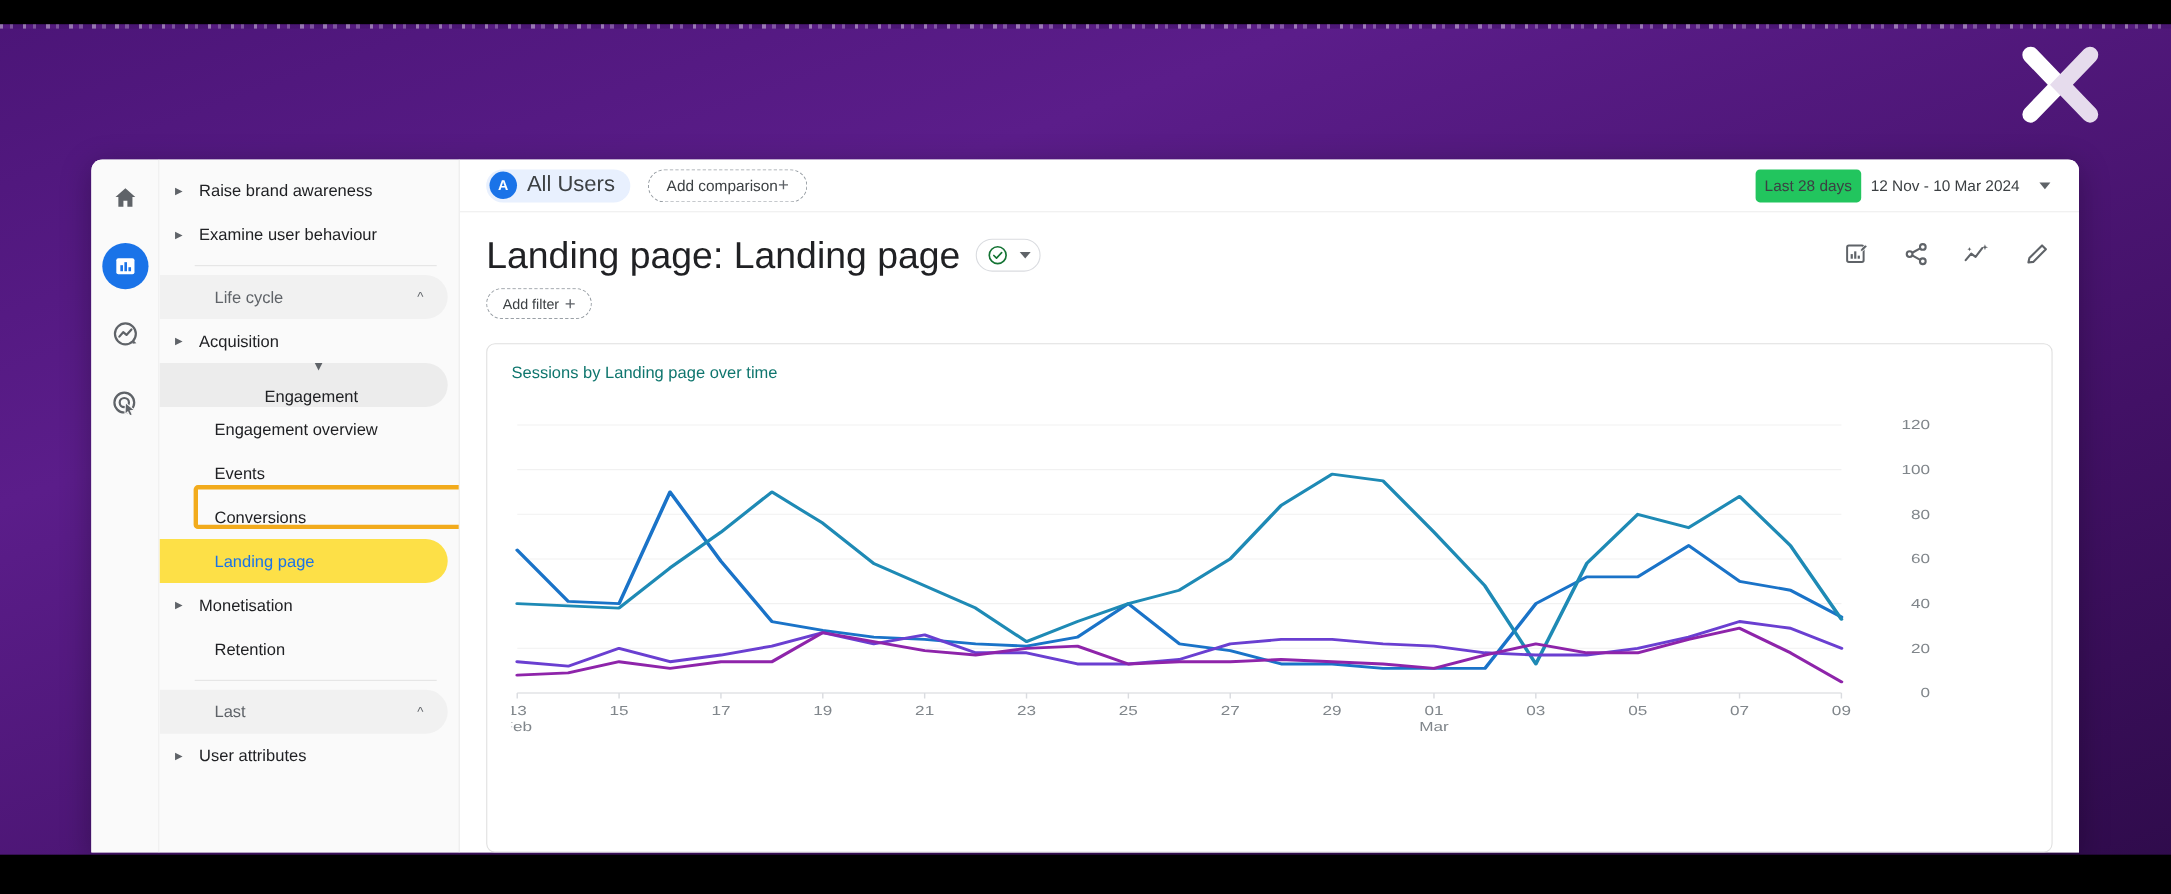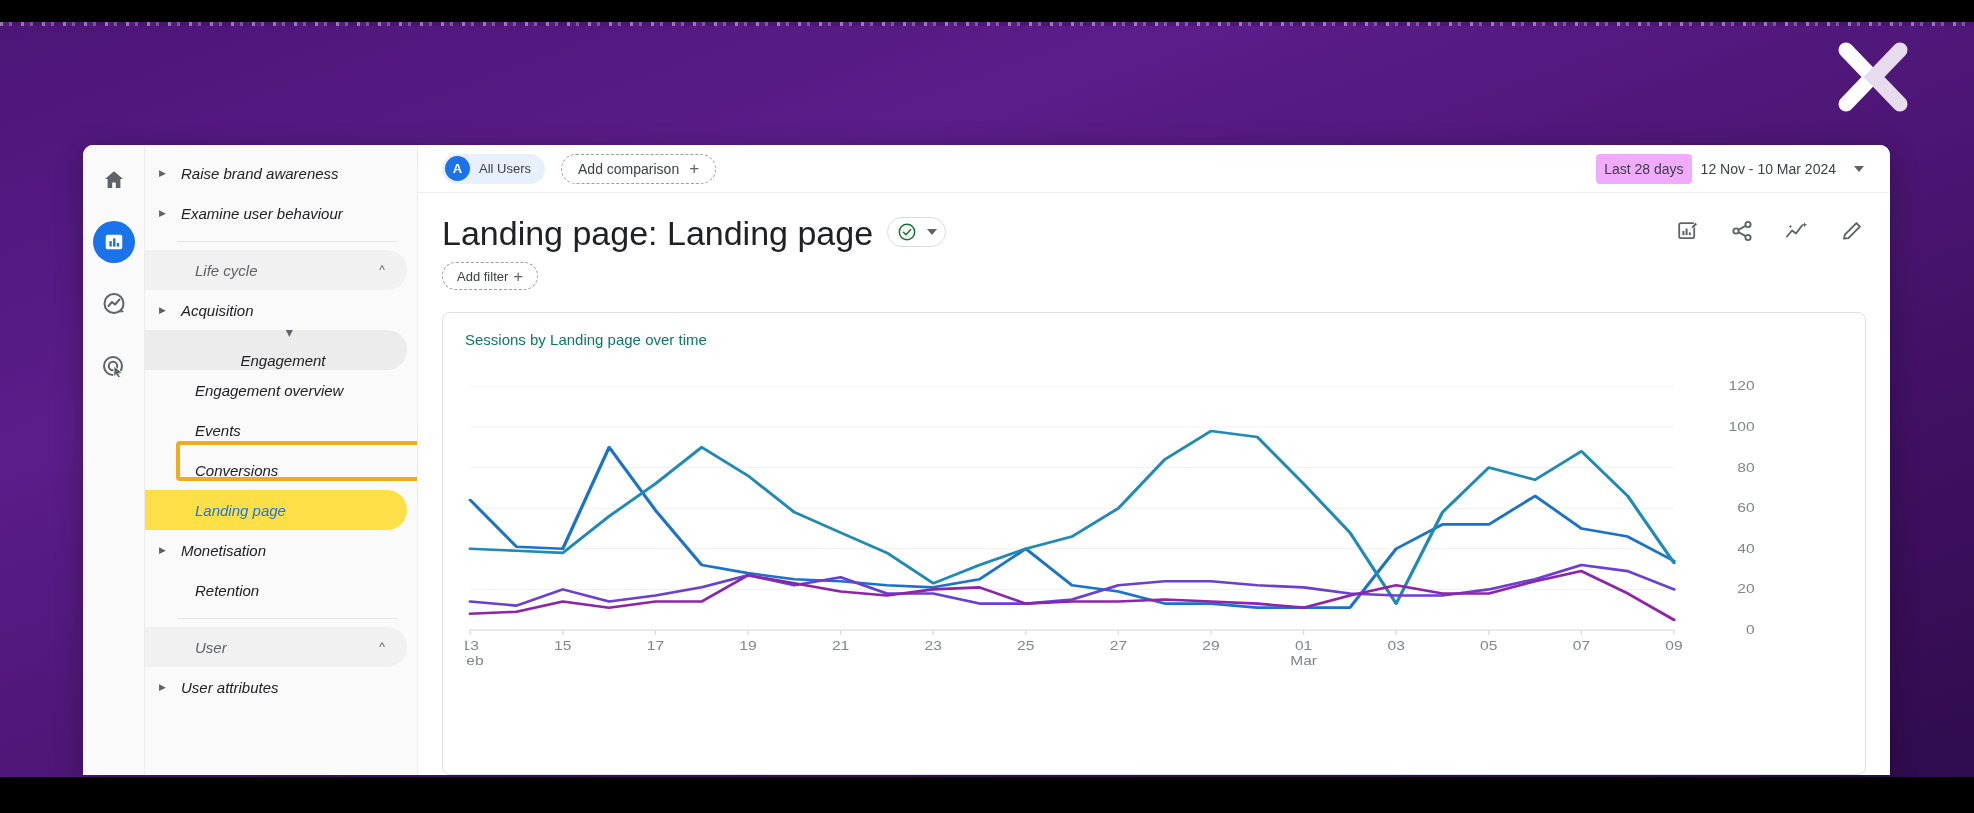--- a/index.html
+++ b/index.html
@@ -111,21 +111,21 @@
     color: #202124;
   }
   .nav-item .caret {
     width: 22px;
     flex: 0 0 22px;
     font-size: 9px;
     color: #5f6368;
     line-height: 1;
   }
   .nav-item .caret.down { transform: rotate(90deg); display:inline-block; }
-  .nav-item .nav-label { white-space: nowrap; font-style: italic; }
+  .nav-item .nav-label { white-space: nowrap; }
   .nav-item.indent .nav-label { padding-left: 36px; text-align: right; }
   .nav-item.group {
     color: #5f6368;
     background: #f1f1f1;
     justify-content: space-between;
     padding-right: 22px;
   }
   .nav-item.group .nav-label { padding-left: 36px; }
   .nav-item.expanded-parent { background: #ececec; flex-direction: column; }
   .nav-item.selected {
@@ -180,41 +180,41 @@
     padding: 0 14px 0 3px;
     gap: 9px;
     cursor: pointer;
   }
   .avatar-a {
     width: 25px; height: 25px; border-radius: 50%;
     background: #1a73e8; color: #fff;
     display: flex; align-items: center; justify-content: center;
     font-size: 13px; font-weight: bold;
   }
-  .chip-allusers span.txt { font-size: 13px; color: #3c4043; }
+  .chip-allusers span.txt { font-size: 20px; color: #3c4043; }
   .chip-dashed {
     margin-left: 16px;
-    display: flex; align-items: center; gap: 10px;
+    display: flex; align-items: center; 
     border: 1px dashed #9aa0a6;
     border-radius: 16px;
     height: 30px;
     padding: 0 16px;
     font-size: 14px;
     color: #3c4043;
     cursor: pointer;
   }
   .plus-sign { font-size: 17px; color: #5f6368; line-height: 1; }
   .topbar-right {
     margin-left: auto;
     display: flex; align-items: center; gap: 9px;
     font-size: 14px; color: #3c4043;
     cursor: pointer;
   }
   .daterange-pill {
-    background: #f0abfc;
+    background: #22c55e;
     border-radius: 4px;
     padding: 7px 8px;
     color: #3c4043;
   }
   .caret-down-sm {
     width: 0; height: 0;
     border-left: 5px solid transparent;
     border-right: 5px solid transparent;
     border-top: 6px solid #5f6368;
     margin-left: 9px;
@@ -381,21 +381,21 @@
         <span class="caret">▶</span>
         <span class="nav-label">Monetisation</span>
       </div>
       <div class="nav-item indent">
         <span class="nav-label">Retention</span>
       </div>
 
       <div class="nav-divider"></div>
 
       <div class="nav-item group">
-        <span class="nav-label">User</span>
+        <span class="nav-label">Last</span>
         <span class="chev-up">^</span>
       </div>
 
       <div class="nav-item">
         <span class="caret">▶</span>
         <span class="nav-label">User attributes</span>
       </div>
 
       <div class="highlight-box"></div>
 

